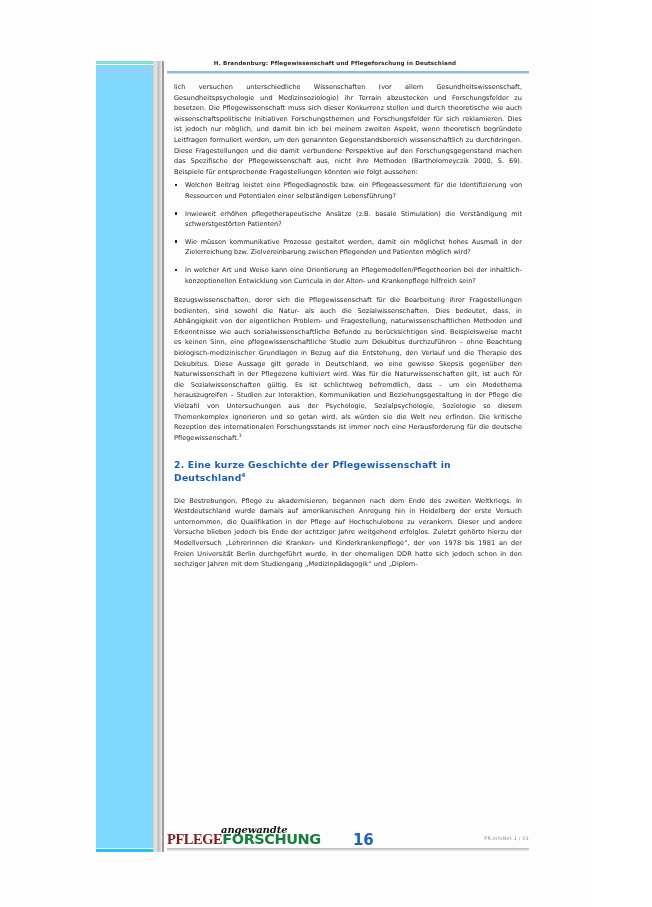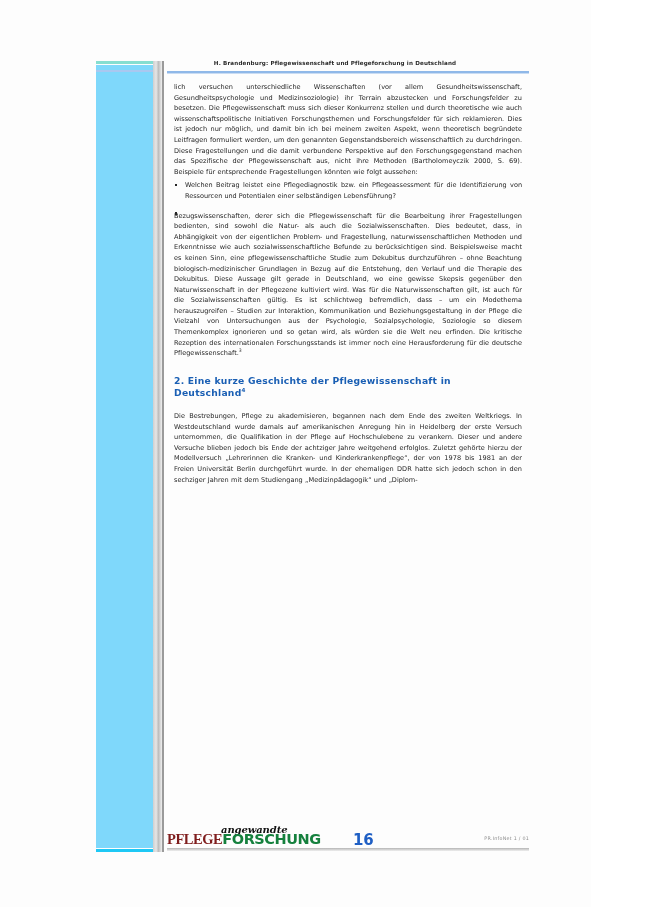--- a/index.html
+++ b/index.html
@@ -261,23 +261,29 @@
     <ul class="qlist">
       <li>
         <span class="bullet"></span>
         <span>Welchen Beitrag leistet eine Pflegediagnostik bzw. ein Pflegeassessment für die Identifizierung von Ressourcen und Potentialen einer selbständigen Lebensführung?</span>
       </li>
       <li>
         <span class="bullet"></span>
       </li>
       <li>
         <span class="bullet"></span>
-      </li>
-      <li>
-        <span class="bullet"></span>
+        <span>Inwieweit erhöhen pflegetherapeutische Ansätze (z.B. basale Stimulation) die Verständigung mit schwerstgestörten Patienten?</span>
+      </li>
+      <li>
+        <span class="bullet"></span>
+        <span>Wie müssen kommunikative Prozesse gestaltet werden, damit ein möglichst hohes Ausmaß in der Zielerreichung bzw. Zielvereinbarung zwischen Pflegenden und Patienten möglich wird?</span>
+      </li>
+      <li>
+        <span class="bullet"></span>
+        <span>In welcher Art und Weise kann eine Orientierung an Pflegemodellen/Pflegetheorien bei der inhaltlich-konzeptionellen Entwicklung von Curricula in der Alten- und Krankenpflege hilfreich sein?</span>
       </li>
     </ul>
 
     <p class="body gap"><span>Bezugswissenschaften, derer sich die Pflegewissenschaft für die Bearbeitung ihrer Fragestellungen bedienten, sind sowohl die Natur- als auch die Sozialwissenschaften. Dies bedeutet, dass, in Abhängigkeit von der eigentlichen Problem- und Fragestellung, naturwissenschaftlichen Methoden und Erkenntnisse wie auch sozialwissenschaftliche Befunde zu berücksichtigen sind. Beispielsweise macht es keinen Sinn, eine pflegewissenschaftliche Studie zum Dekubitus durchzuführen – ohne Beachtung biologisch-medizinischer Grundlagen in Bezug auf die Entstehung, den Verlauf und die Therapie des Dekubitus. Diese Aussage gilt gerade in Deutschland, wo eine gewisse Skepsis gegenüber den Naturwissenschaft in der Pflegezene kultiviert wird. Was für die Naturwissenschaften gilt, ist auch für die Sozialwissenschaften gültig. Es ist schlichtweg befremdlich, dass – um ein Modethema herauszugreifen – Studien zur Interaktion, Kommunikation und Beziehungsgestaltung in der Pflege die Vielzahl von Untersuchungen aus der Psychologie, Sozialpsychologie, Soziologie so diesem Themenkomplex ignorieren und so getan wird, als würden sie die Welt neu erfinden. Die kritische Rezeption des internationalen Forschungsstands ist immer noch eine Herausforderung für die deutsche Pflegewissenschaft.</span><sup class="fn">3</sup></p>
 
     <h2 class="section"><span>2. Eine kurze Geschichte der Pflegewissenschaft in Deutschland</span><sup>4</sup></h2>
 
     <p class="body after-heading">Die Bestrebungen, Pflege zu akademisieren, begannen nach dem Ende des zweiten Weltkriegs. In Westdeutschland wurde damals auf amerikanischen Anregung hin in Heidelberg der erste Versuch unternommen, die Qualifikation in der Pflege auf Hochschulebene zu verankern. Dieser und andere Versuche blieben jedoch bis Ende der achtziger Jahre weitgehend erfolglos. Zuletzt gehörte hierzu der Modellversuch „Lehrerinnen die Kranken- und Kinderkrankenpflege“, der von 1978 bis 1981 an der Freien Universität Berlin durchgeführt wurde. In der ehemaligen DDR hatte sich jedoch schon in den sechziger Jahren mit dem Studiengang „Medizinpädagogik“ und „Diplom-</p>
 
   </div>

